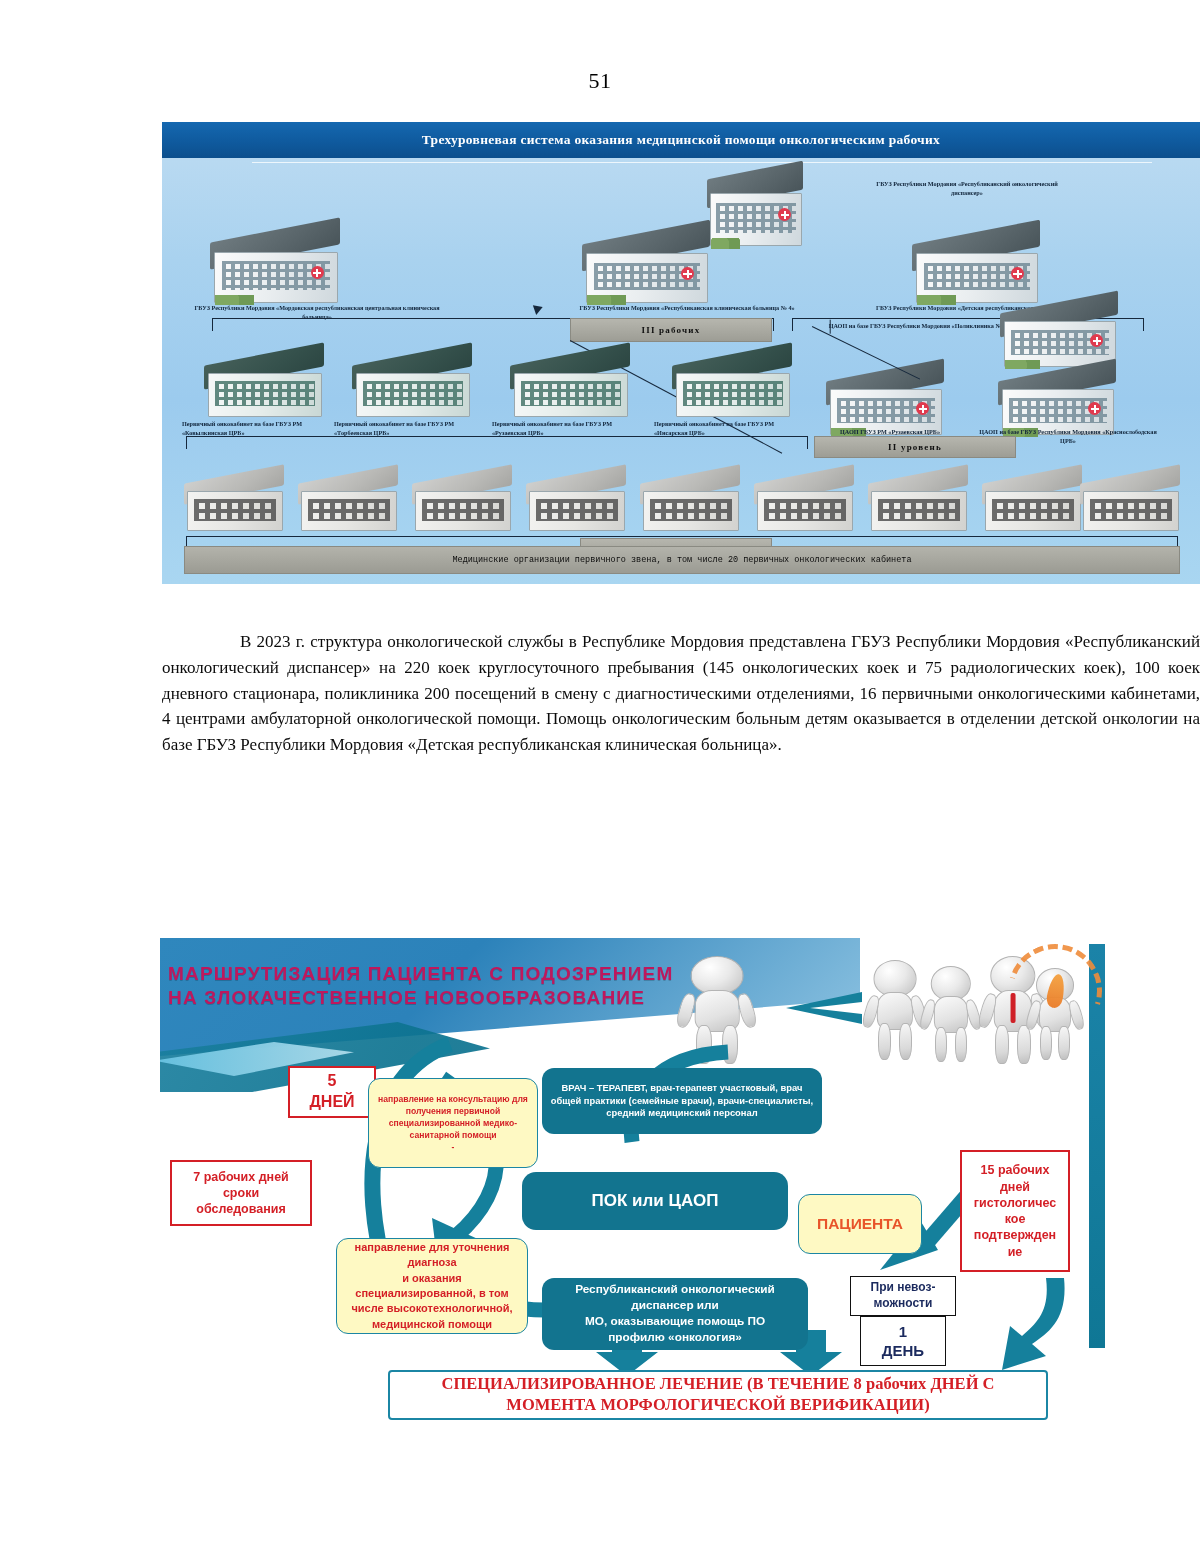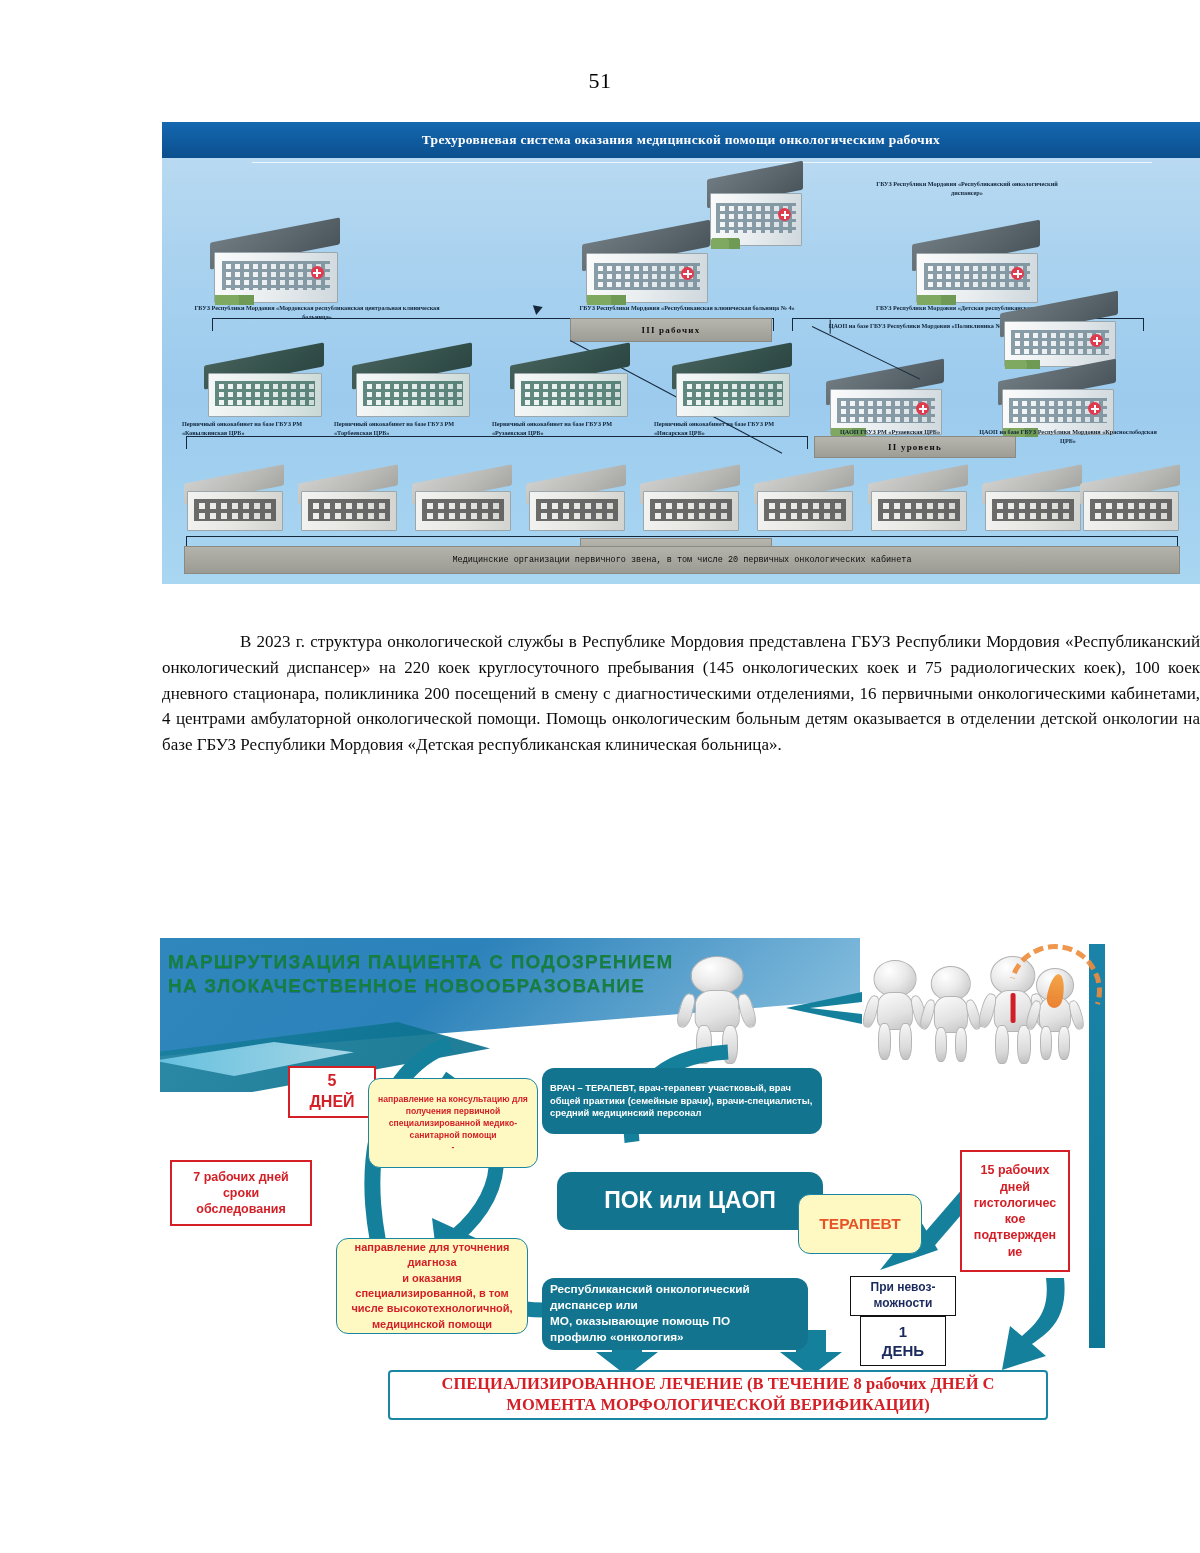--- a/index.html
+++ b/index.html
@@ -252,23 +252,23 @@
   .f2-wedge3 {
     position: absolute;
     left: -6px; top: 104px;
     width: 200px; height: 34px;
     background: linear-gradient(90deg,#6ec9e8 0%, #bfe6f4 100%);
     clip-path: polygon(0 55%, 60% 0, 100% 30%, 40% 100%);
     opacity: 0.85;
   }
   .f2-title {
     position: absolute;
-    left: 8px; top: 12px;
+    left: 8px; top: 24px;
     width: 560px;
-    color: #15803d;
+    color: #be185d;
     font-family: "Liberation Sans", sans-serif;
     font-weight: bold;
     font-size: 19px;
     line-height: 1.28;
     letter-spacing: 1.2px;
     text-shadow: 0 1px 0 rgba(0,0,0,0.18);
     filter: blur(0.35px);
   }
   .f2-rightbar {
     position: absolute;
@@ -348,21 +348,21 @@
   }
 
   
   .tealbox {
     position: absolute;
     background: #12748f;
     color: #ffffff;
     border-radius: 12px;
     font-family: "Liberation Sans", sans-serif;
     font-weight: bold;
-    text-align: left;
+    text-align: center;
     display: flex;
     align-items: center;
     justify-content: center;
     padding: 5px 8px;
     box-sizing: border-box;
     line-height: 1.35;
     filter: blur(0.35px);
   }
   .whitebox {
     position: absolute;
@@ -718,23 +718,23 @@
     </svg>
 
     <div class="redbox" style="left:128px; top:128px; width:88px; height:52px; font-size:16px;">5<br>ДНЕЙ</div>
 
     <div class="whitebox" style="left:208px; top:140px; width:170px; height:90px; font-size:8.6px; color:#d41f26;">направление на консультацию для получения первичной специализированной медико-санитарной помощи<br>-</div>
 
     <div class="tealbox" style="left:382px; top:130px; width:280px; height:66px; font-size:9.4px;">ВРАЧ – ТЕРАПЕВТ, врач-терапевт участковый, врач общей практики (семейные врачи), врачи-специалисты, средний медицинский персонал</div>
 
     <div class="redbox" style="left:10px; top:222px; width:142px; height:66px; font-size:12.5px;text-align:center;">7 рабочих дней<br>сроки<br>обследования</div>
 
-    <div class="tealbox" style="left:397px; top:234px; width:266px; height:58px; font-size:23px; border-radius:14px;">ПОК или ЦАОП</div>
-
-    <div class="whitebox" style="left:638px; top:256px; width:124px; height:60px; font-size:15.5px; color:#e8542a;">ТЕРАПЕВТ</div>
+    <div class="tealbox" style="left:362px; top:234px; width:266px; height:58px; font-size:17px; border-radius:14px;">ПОК или ЦАОП</div>
+
+    <div class="whitebox" style="left:638px; top:256px; width:124px; height:60px; font-size:15.5px; color:#e8542a;">ПАЦИЕНТА</div>
 
     <div class="redbox" style="left:800px; top:212px; width:110px; height:122px; font-size:12.5px;">15 рабочих дней<br>гистологичес<br>кое<br>подтвержден<br>ие</div>
 
     <div class="whitebox" style="left:176px; top:300px; width:192px; height:96px; font-size:11px; color:#d41f26;">направление  для уточнения<br>диагноза<br>и оказания<br>специализированной,   в том<br>числе высокотехнологичной,<br>медицинской помощи</div>
 
     <div class="tealbox" style="left:382px; top:340px; width:266px; height:72px; font-size:11.8px;">Республиканский онкологический диспансер или<br>МО, оказывающие помощь ПО<br>профилю «онкология»</div>
 
     <div class="plainbox" style="left:690px; top:338px; width:106px; height:40px; font-size:12px;">При невоз-<br>можности</div>
 
     <div class="plainbox" style="left:700px; top:378px; width:86px; height:50px; font-size:15px;">1<br>ДЕНЬ</div>

